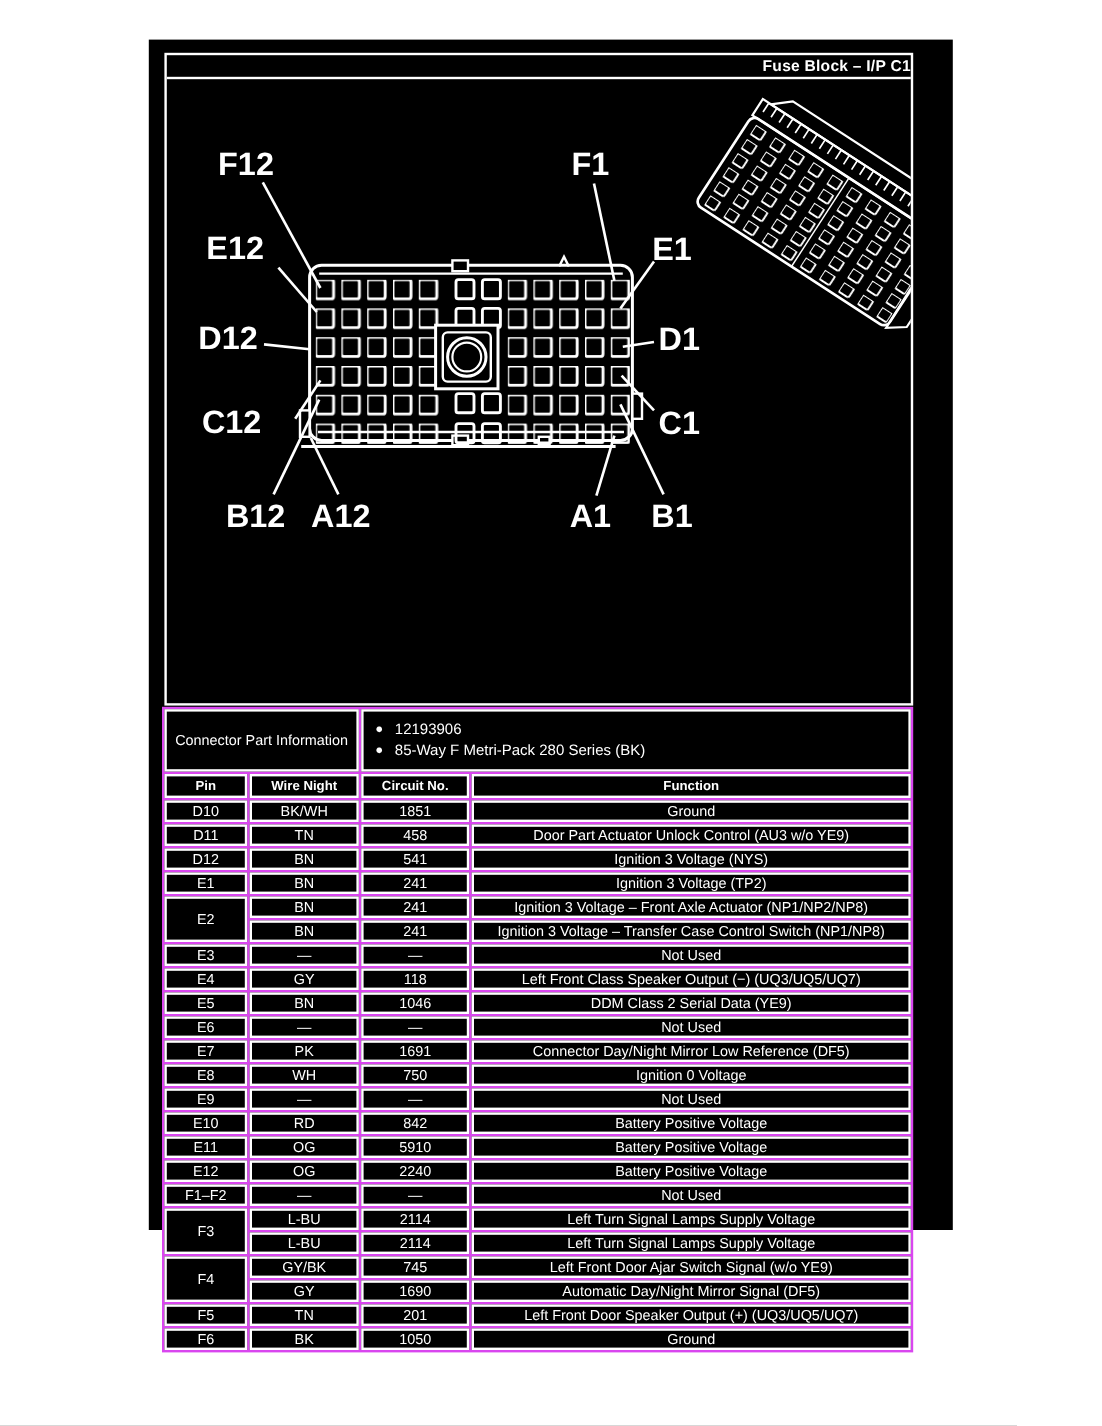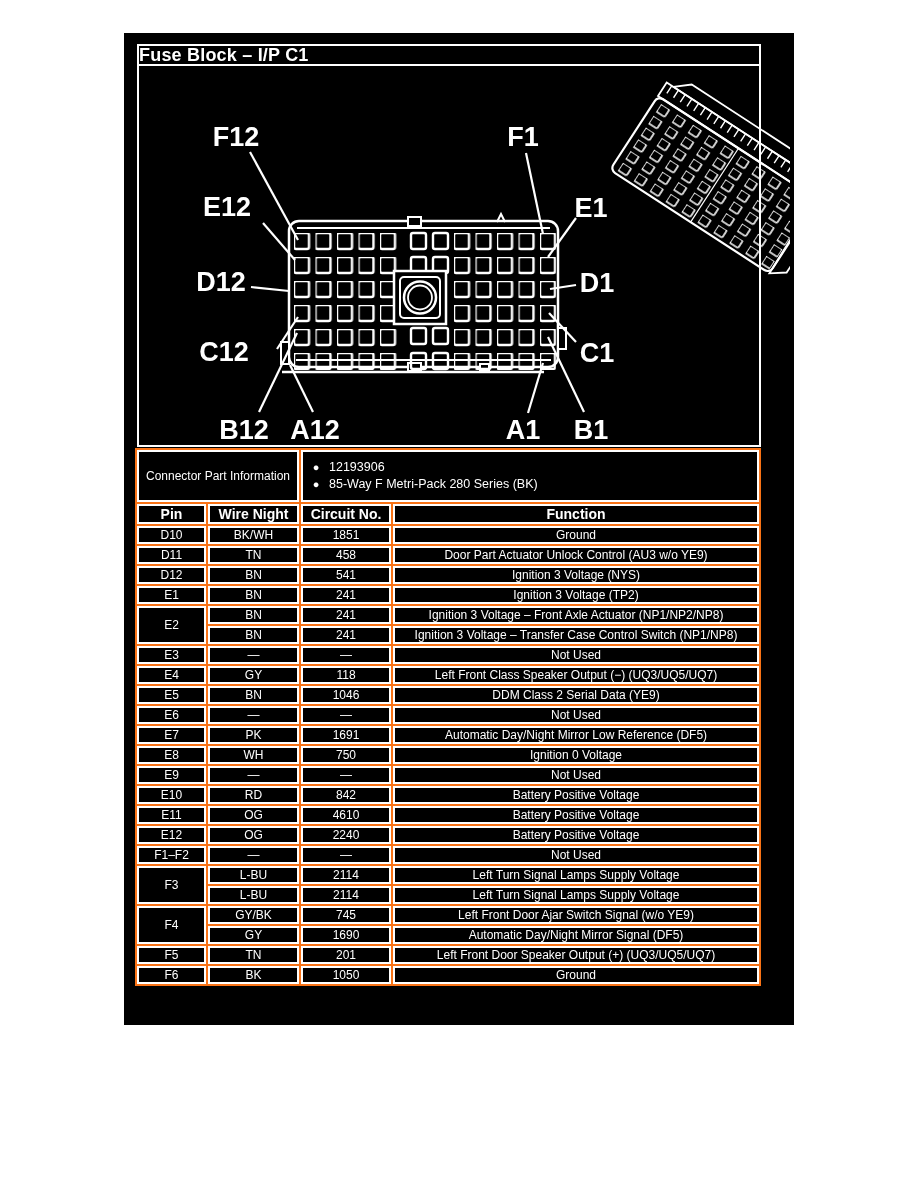--- a/index.html
+++ b/index.html
@@ -1,35 +1,35 @@
 <!DOCTYPE html>
 <html><head>
 <meta charset="utf-8">
 <style>
   html,body{margin:0;padding:0;}
   body{width:918px;height:1188px;background:#fff;font-family:"Liberation Sans",sans-serif;}
   .page{position:relative;width:918px;height:1188px;background:#fff;overflow:hidden;}
   .panel{position:absolute;left:124px;top:33px;width:670px;height:992px;background:#000;color:#fff;}
   .frame{position:absolute;left:13px;top:11px;width:624px;}
   .top-block{box-sizing:border-box;width:624px;border:2px solid #fff;background:#000;}
-  .title-row{height:18px;line-height:18px;border-bottom:2px solid #fff;text-align:left;
-             font-size:18px;font-weight:bold;letter-spacing:.2px;}
-  .diagram{position:relative;height:379px;margin-left:31px;}
+  .title-row{height:18px;line-height:18px;border-bottom:2px solid #fff;text-align:right;
+             font-size:13px;font-weight:bold;letter-spacing:.2px;}
+  .diagram{position:relative;height:520px;}
   .diagram svg{display:block;}
   table.pin-table{border-collapse:separate;border-spacing:2px;table-layout:fixed;
-                  width:626px;margin:1px 0 12px -2px;background:#f97316;}
+                  width:626px;margin:1px 0 12px -2px;background:#d946ef;}
   table.pin-table td,table.pin-table th{box-sizing:border-box;border:2px solid #fff;background:#000;
       color:#fff;font-size:12px;font-weight:normal;height:18px;padding:0;text-align:center;
       vertical-align:middle;overflow:hidden;white-space:nowrap;}
   tr.cpi-row td{height:52px;}
   td.cpi-label{font-size:13px;font-weight:bold;}
   td.cpi-values{text-align:left;vertical-align:top;padding:4px 0 0 12px;}
   .bullet-item{display:flex;line-height:17px;font-size:12.5px;}
   .bullet{width:26px;text-align:center;font-size:11px;}
-  tr.header-row th{height:20px;font-weight:bold;font-size:14px;}
+  tr.header-row th{height:20px;font-weight:bold;font-size:11px;}
   td.c-fn{text-align:left;padding-left:5px;}
 </style>
 </head>
 <body>
 
 <div class="page">
   <div class="panel">
     <div class="frame">
 
       <div class="top-block">
@@ -213,21 +213,21 @@
             <tr>
               <td class="c-pin">E6</td>
               <td class="c-wire">—</td>
               <td class="c-circ">—</td>
               <td class="c-fn">Not Used</td>
             </tr>
             <tr>
               <td class="c-pin">E7</td>
               <td class="c-wire">PK</td>
               <td class="c-circ">1691</td>
-              <td class="c-fn">Automatic Day/Night Mirror Low Reference (DF5)</td>
+              <td class="c-fn">Connector Day/Night Mirror Low Reference (DF5)</td>
             </tr>
             <tr>
               <td class="c-pin">E8</td>
               <td class="c-wire">WH</td>
               <td class="c-circ">750</td>
               <td class="c-fn">Ignition 0 Voltage</td>
             </tr>
             <tr>
               <td class="c-pin">E9</td>
               <td class="c-wire">—</td>
@@ -236,21 +236,21 @@
             </tr>
             <tr>
               <td class="c-pin">E10</td>
               <td class="c-wire">RD</td>
               <td class="c-circ">842</td>
               <td class="c-fn">Battery Positive Voltage</td>
             </tr>
             <tr>
               <td class="c-pin">E11</td>
               <td class="c-wire">OG</td>
-              <td class="c-circ">4610</td>
+              <td class="c-circ">5910</td>
               <td class="c-fn">Battery Positive Voltage</td>
             </tr>
             <tr>
               <td class="c-pin">E12</td>
               <td class="c-wire">OG</td>
               <td class="c-circ">2240</td>
               <td class="c-fn">Battery Positive Voltage</td>
             </tr>
             <tr>
               <td class="c-pin">F1–F2</td>

